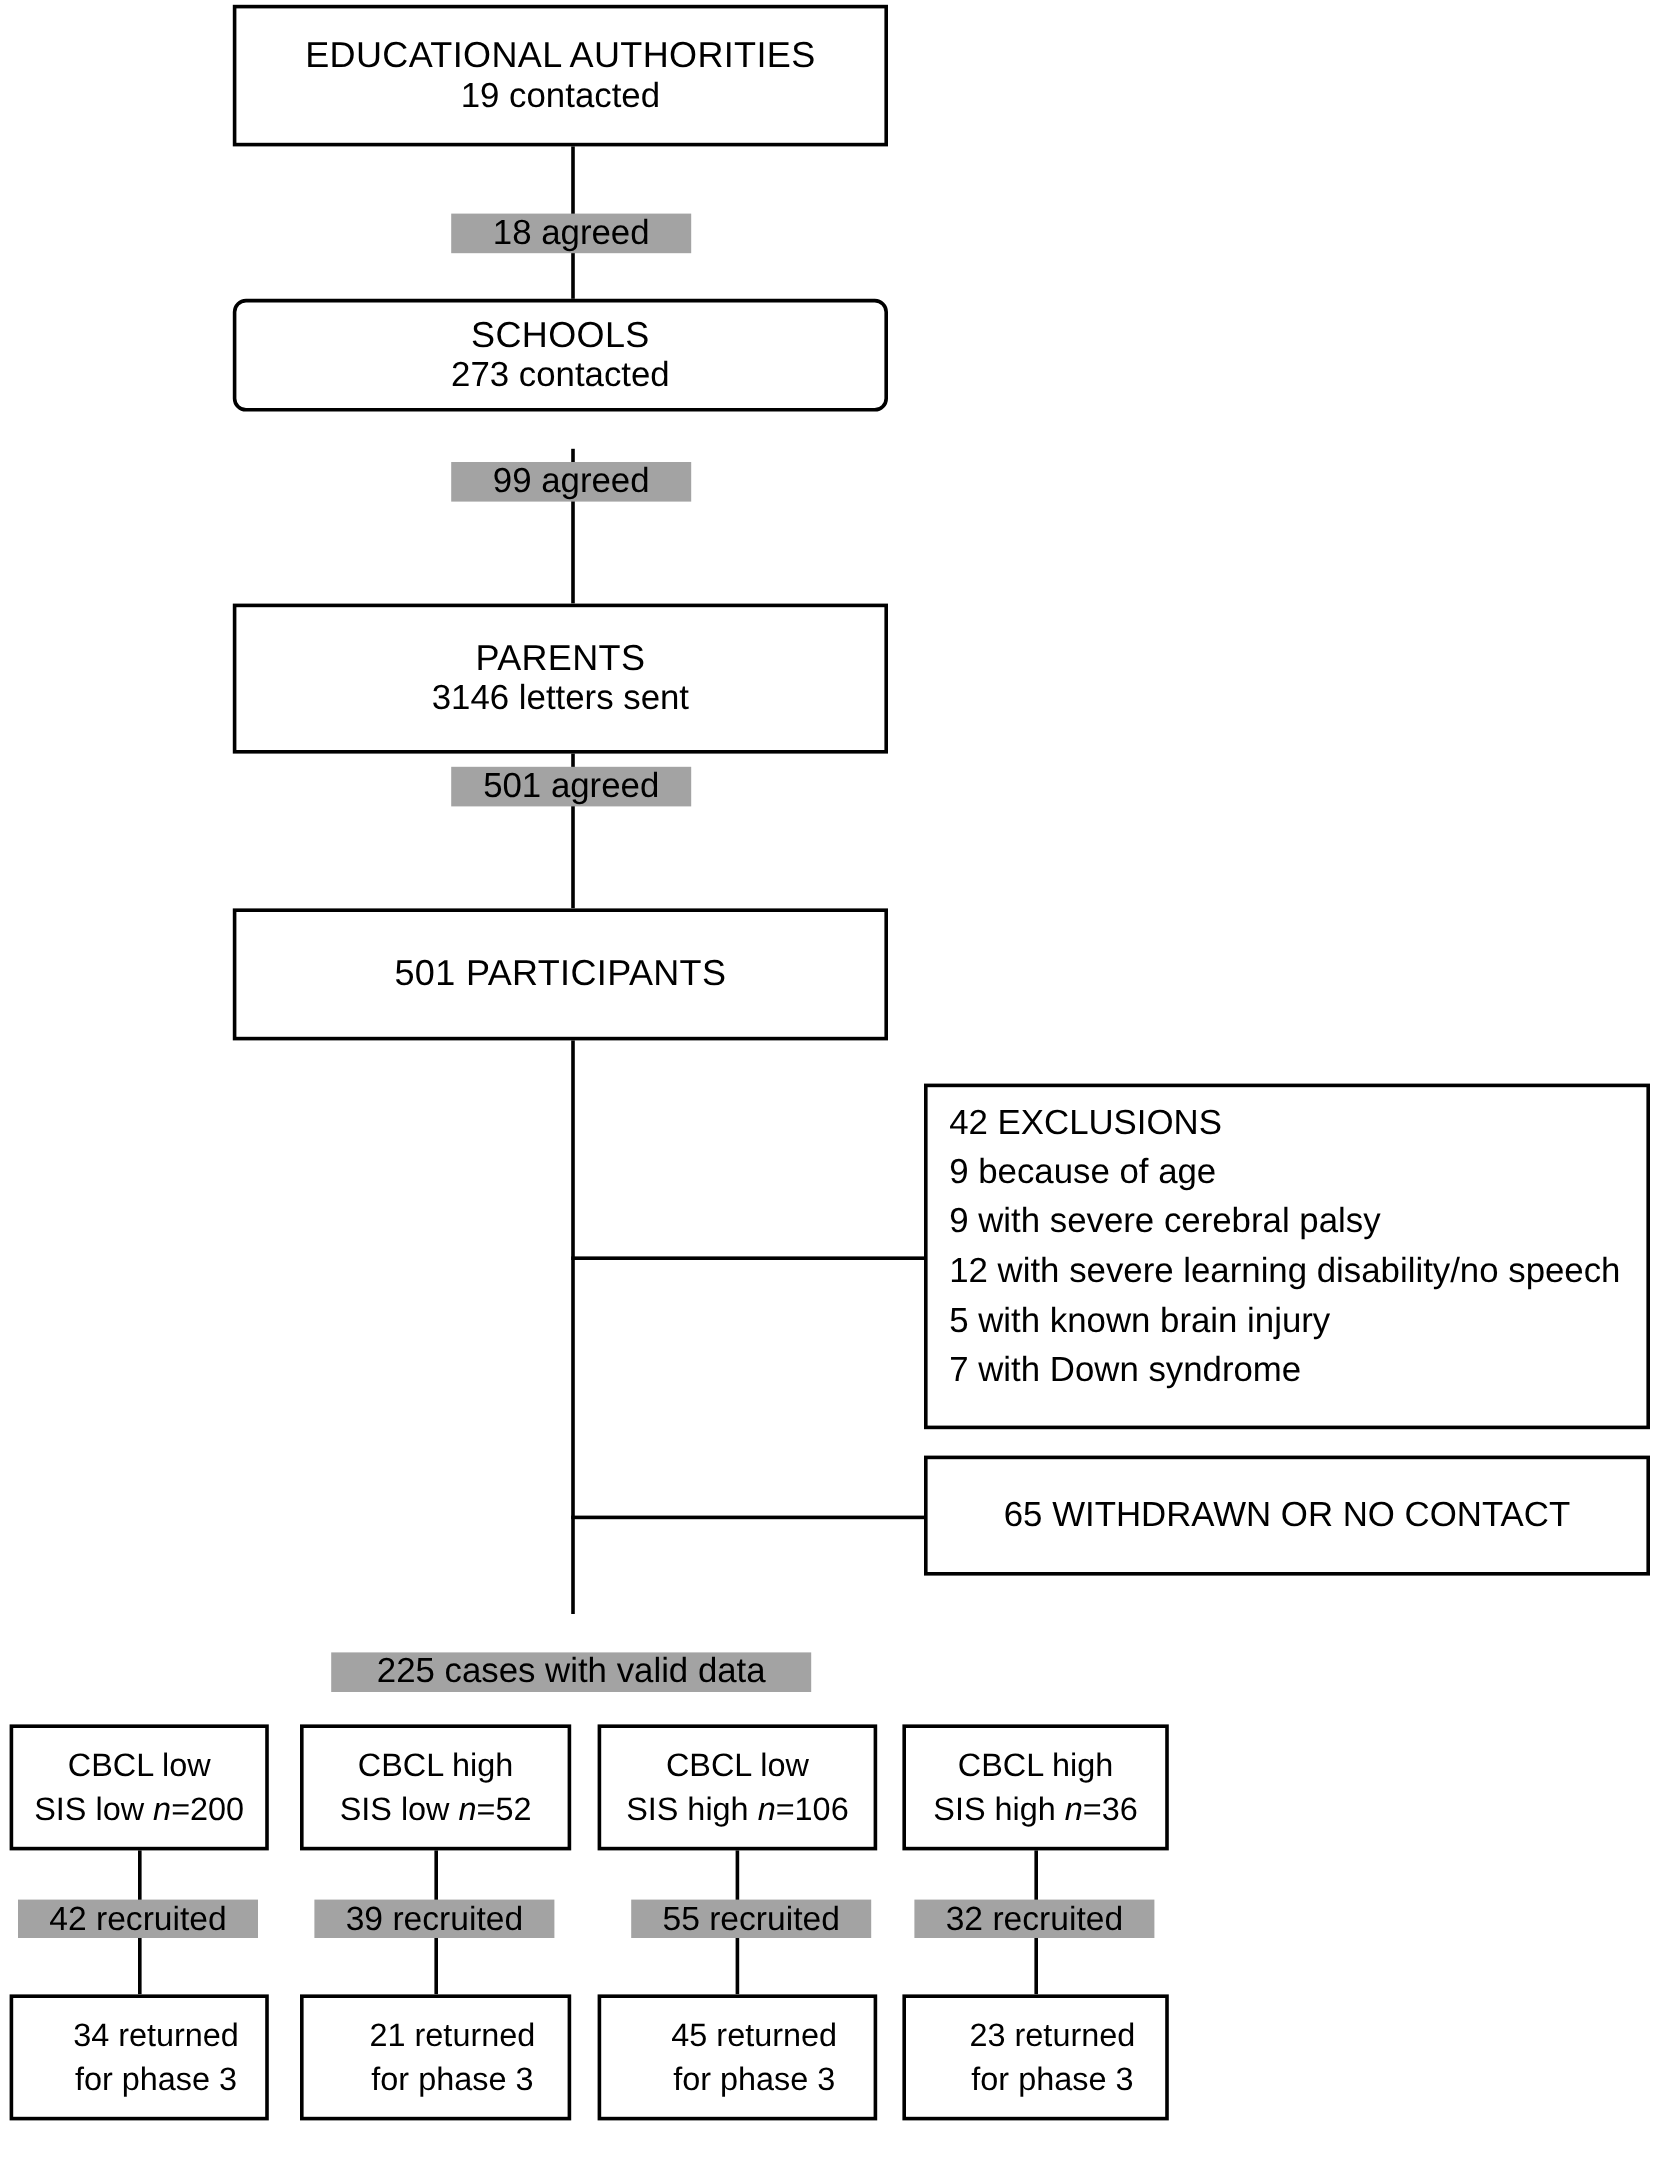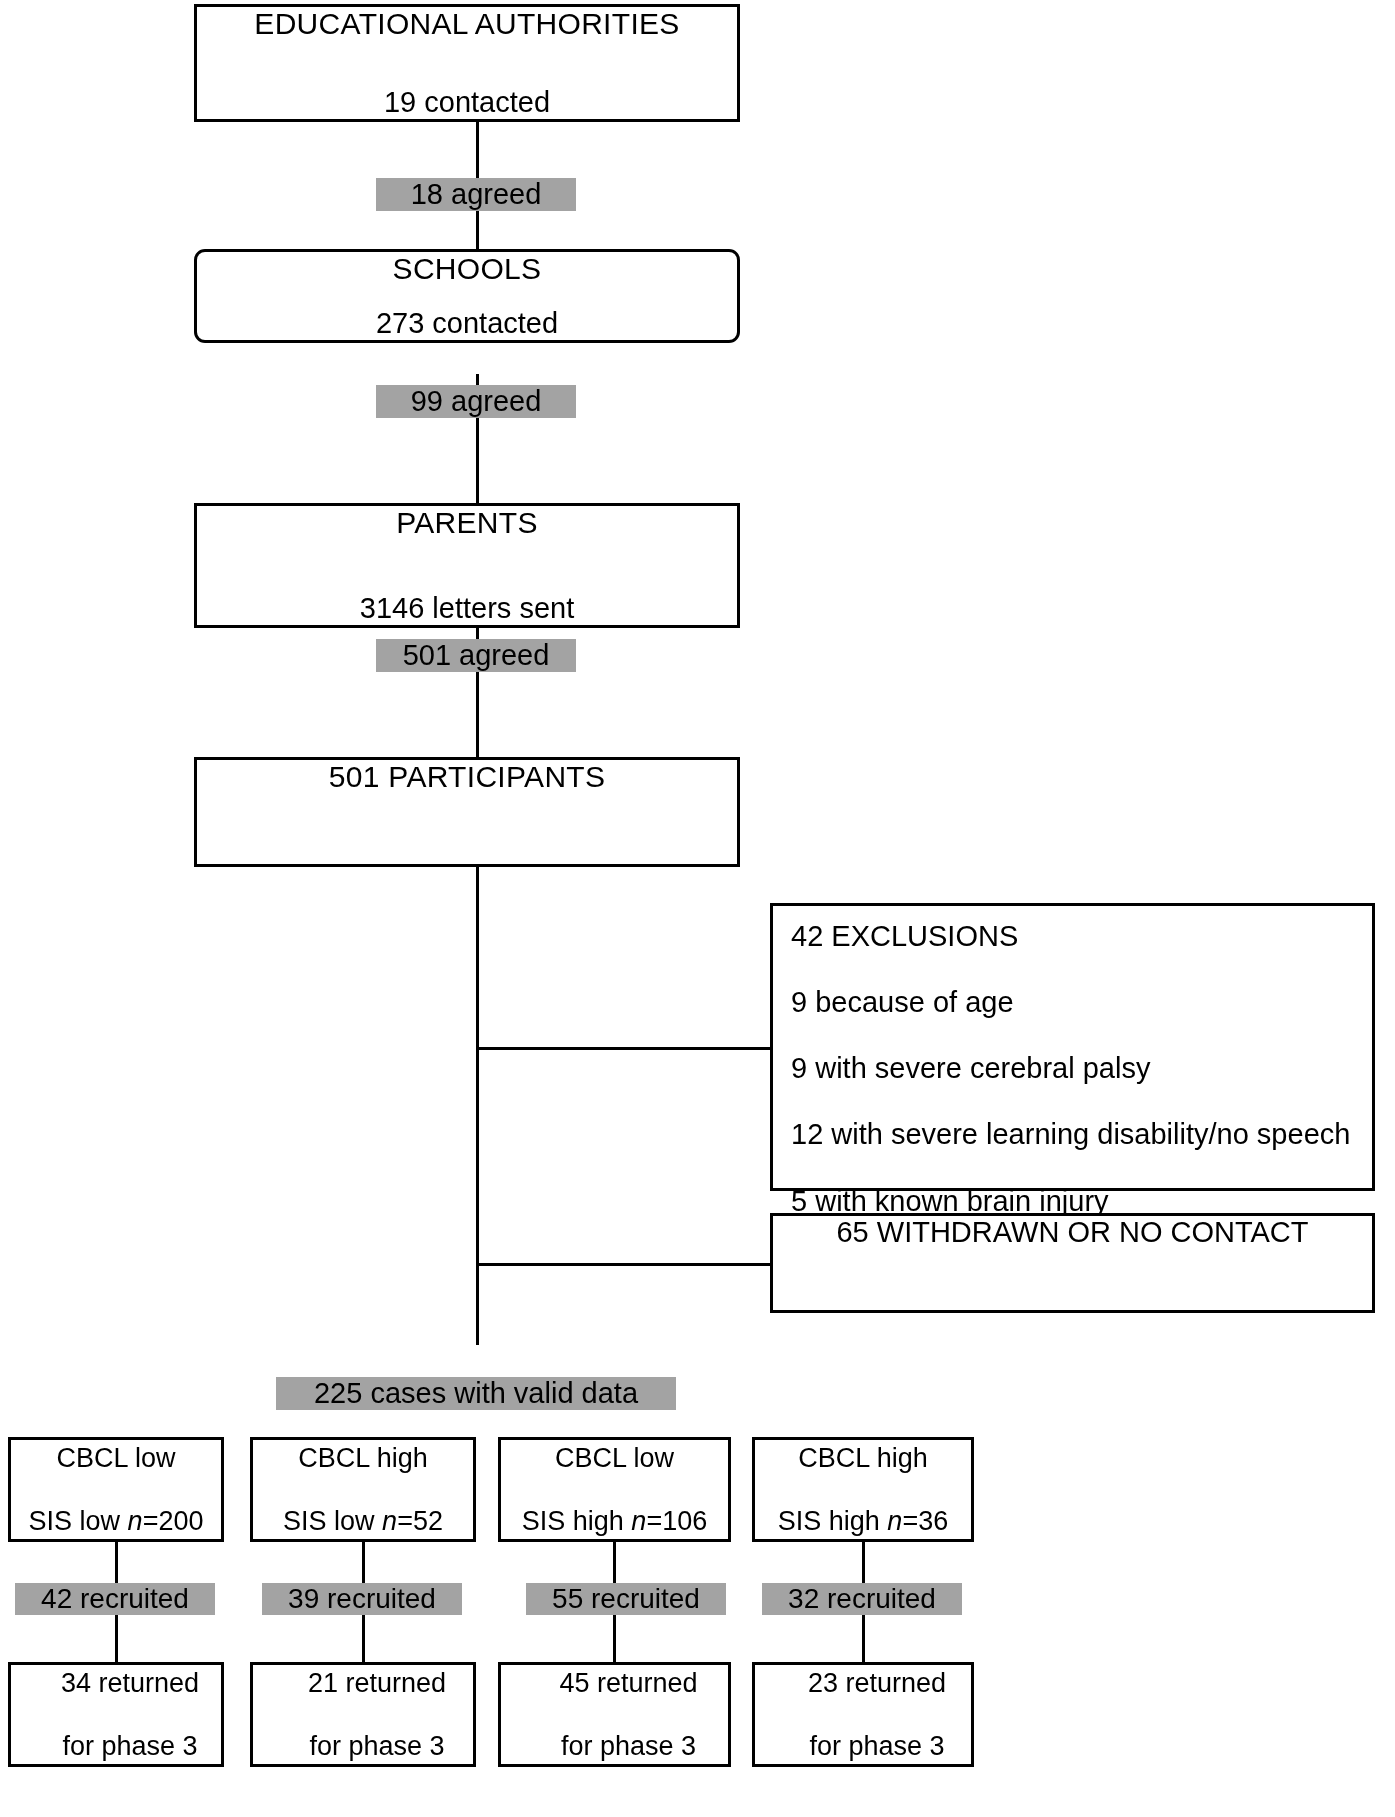--- a/index.html
+++ b/index.html
@@ -18,27 +18,26 @@
     overflow: hidden;
   }
   .box {
     position: absolute;
     border: 3px solid #000;
     box-sizing: border-box;
     background: #fff;
     display: flex;
     flex-direction: column;
     align-items: center;
-    justify-content: space-between;
+    justify-content: center;
     text-align: center;
   }
   .box.left-align {
     align-items: flex-start;
     text-align: left;
-    gap: 25px;
   }
   .line {
     position: absolute;
     background: #000;
   }
   .vline { width: 3px; }
   .hline { height: 3px; }
   .lbl {
     position: absolute;
     background: #a3a3a3;

